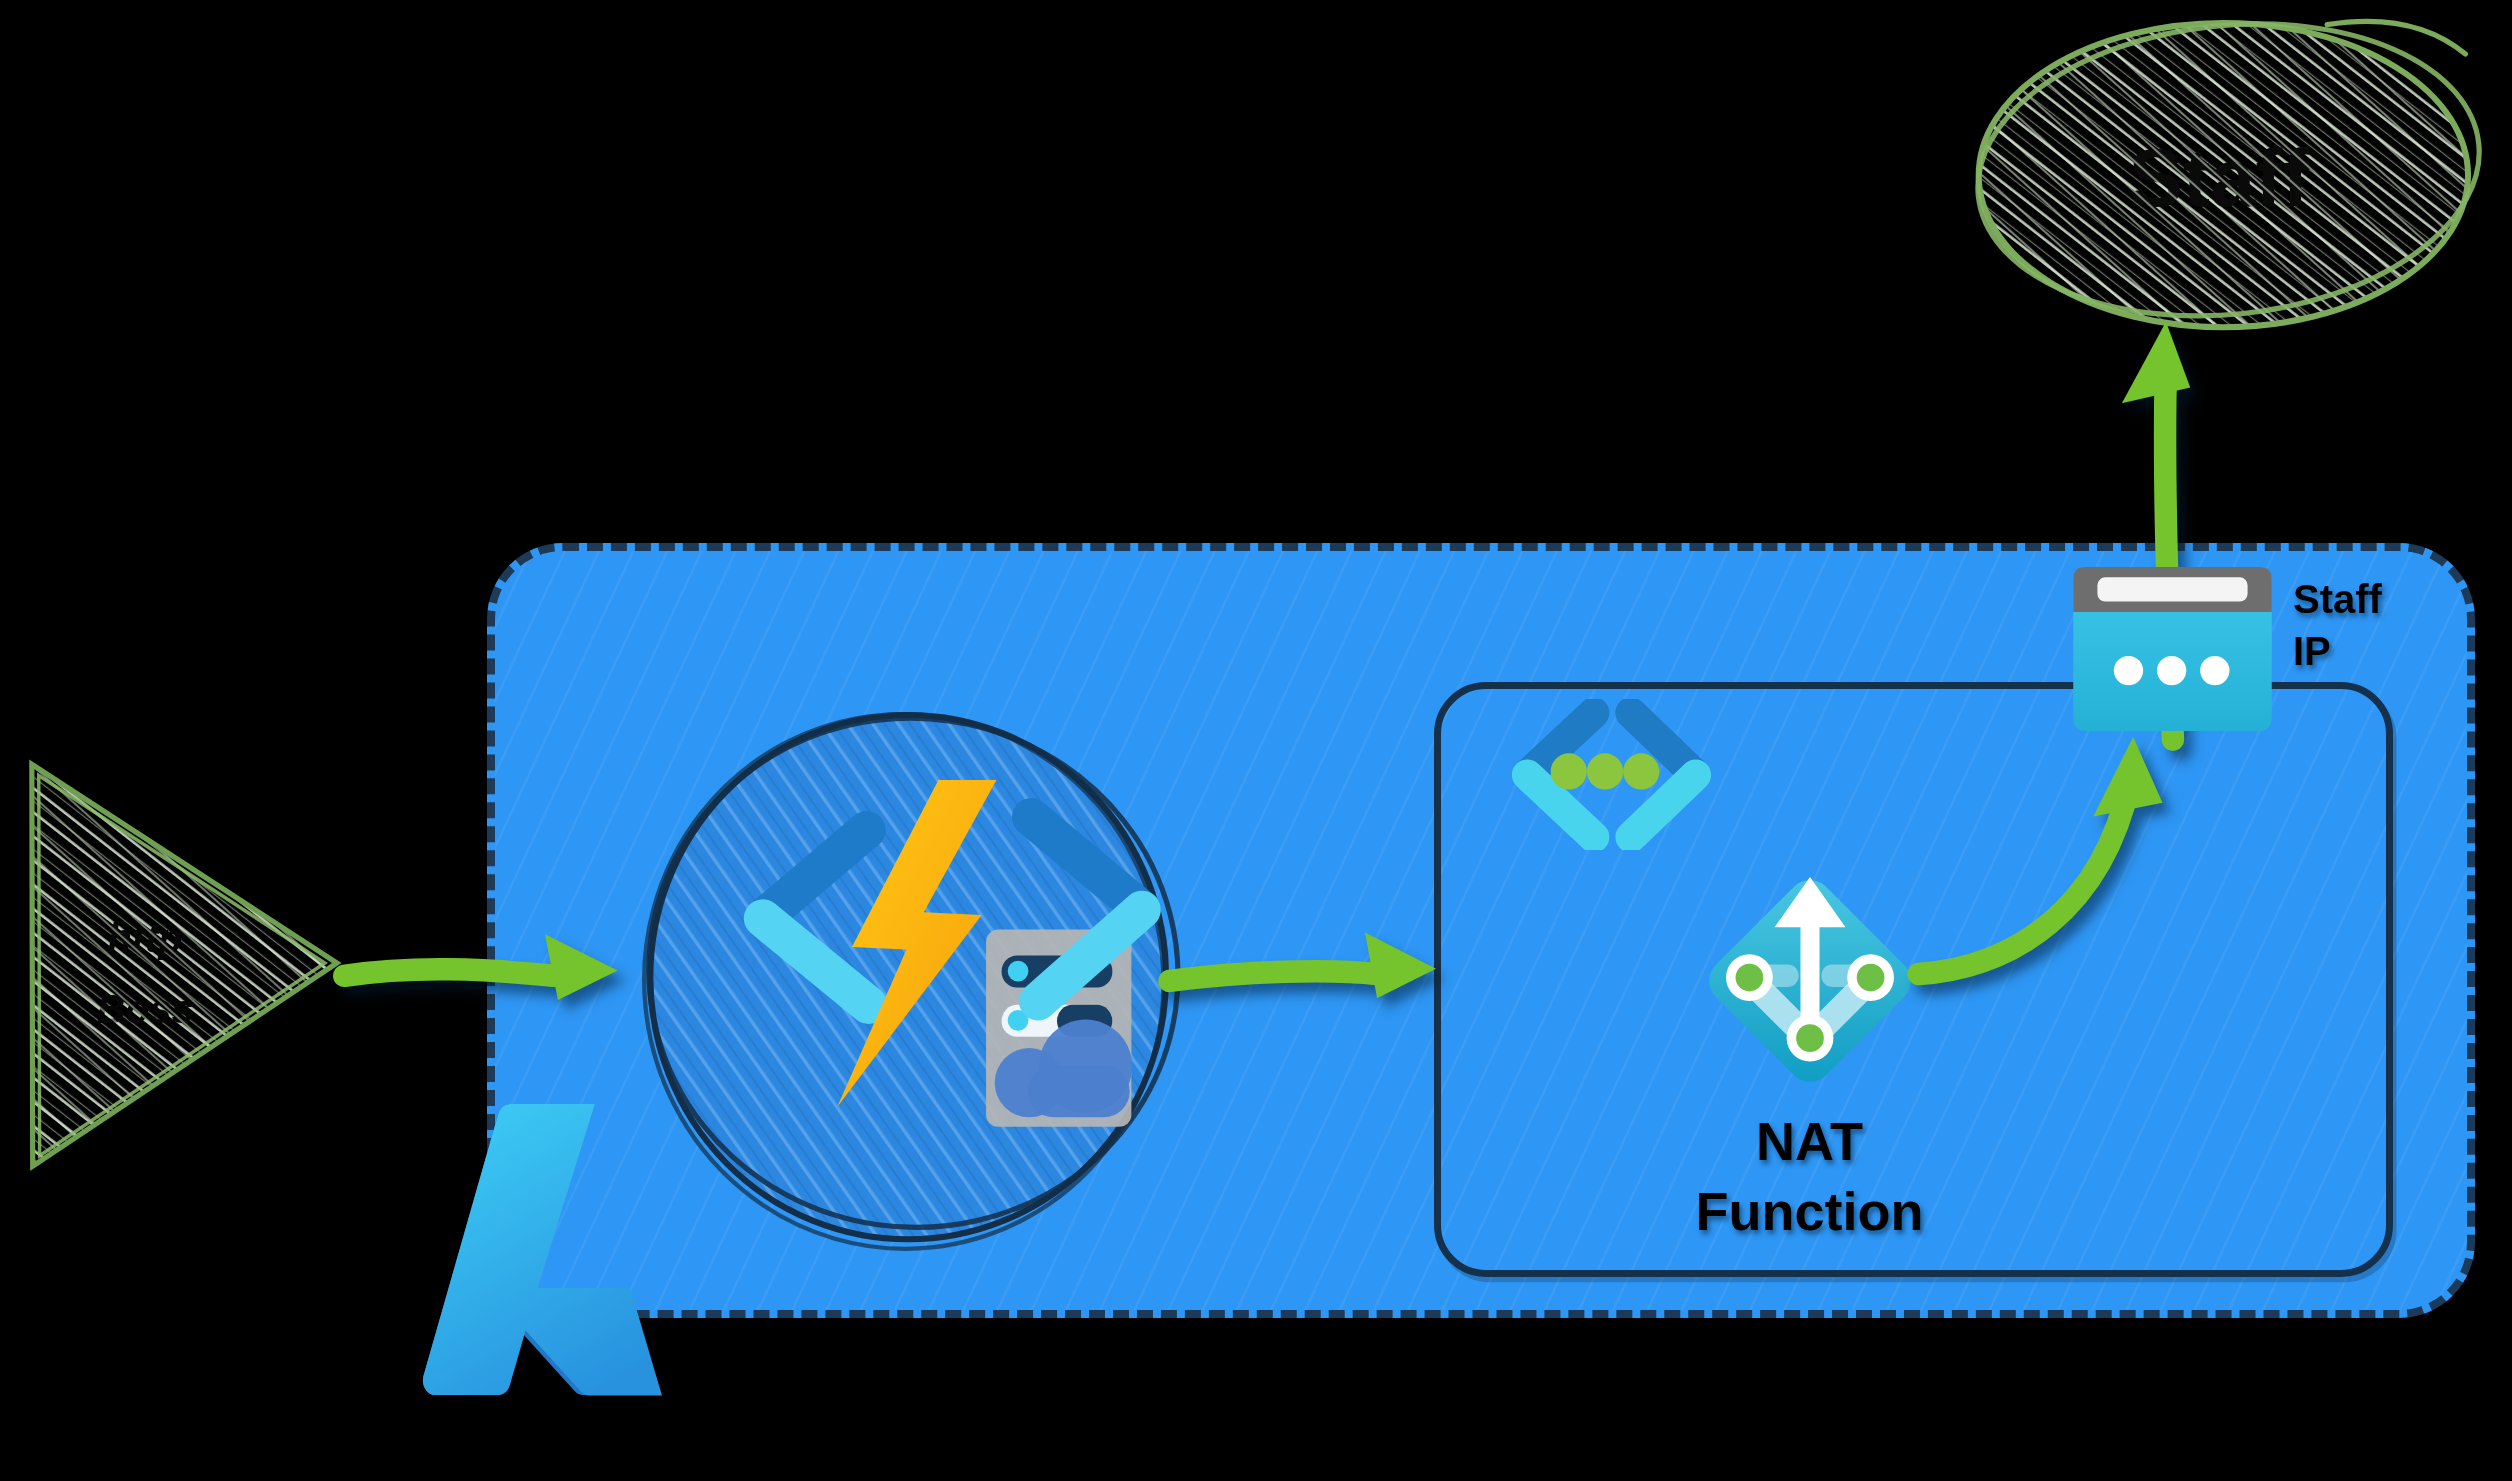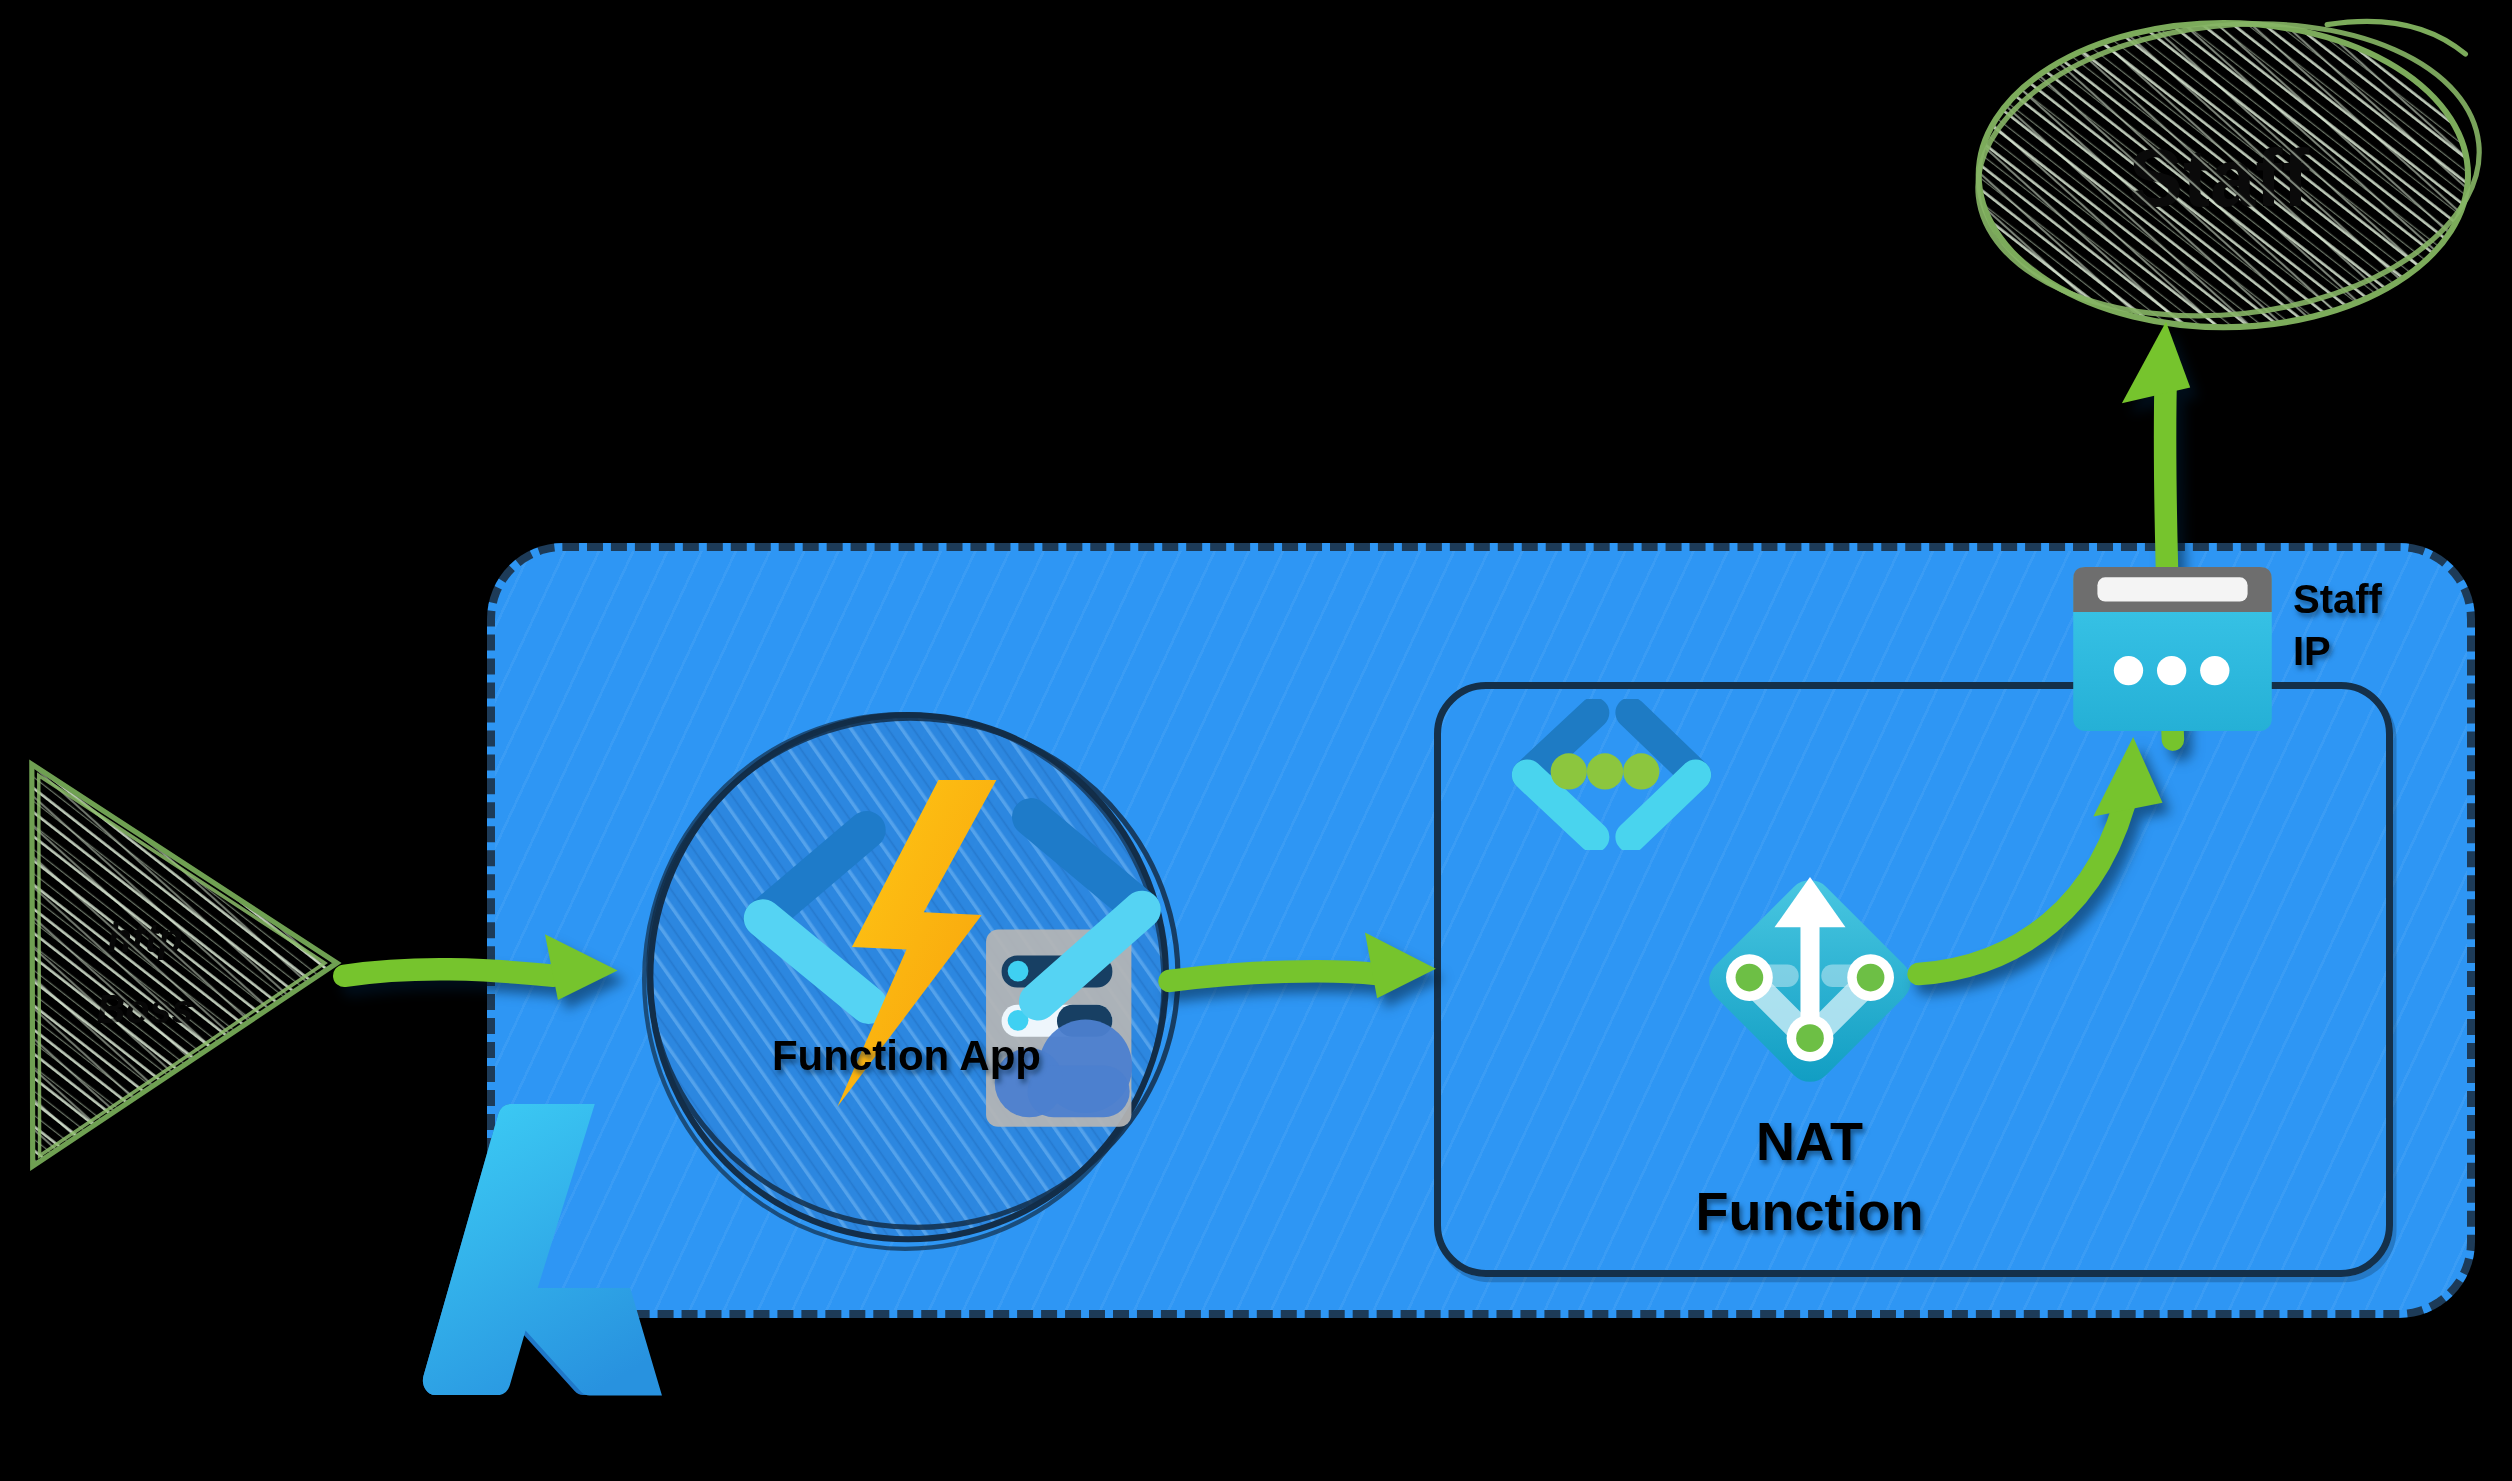--- a/index.html
+++ b/index.html
@@ -185,21 +185,20 @@
     </defs>
     <rect x="0" y="0" width="230" height="190" rx="14" fill="url(#pipGrad)"></rect>
     <path d="M0 52 V14 Q0 0 14 0 H216 Q230 0 230 14 V52 Z" fill="#6e6e6e"></path>
     <rect x="28" y="12" width="174" height="28" rx="9" fill="#f4f4f4"></rect>
     <circle cx="64" cy="120" r="17" fill="#ffffff"></circle>
     <circle cx="114" cy="120" r="17" fill="#ffffff"></circle>
     <circle cx="164" cy="120" r="17" fill="#ffffff"></circle>
   </svg>
 
   <div class="lbl lbl-center fn-label">
-    <div>Function App</div>
   </div>
   <div class="lbl lbl-center nat-label">
     <div>NAT</div>
     <div>Function</div>
   </div>
   <div class="lbl pip-label">
     <div>Staff</div>
     <div>IP</div>
   </div>
 

